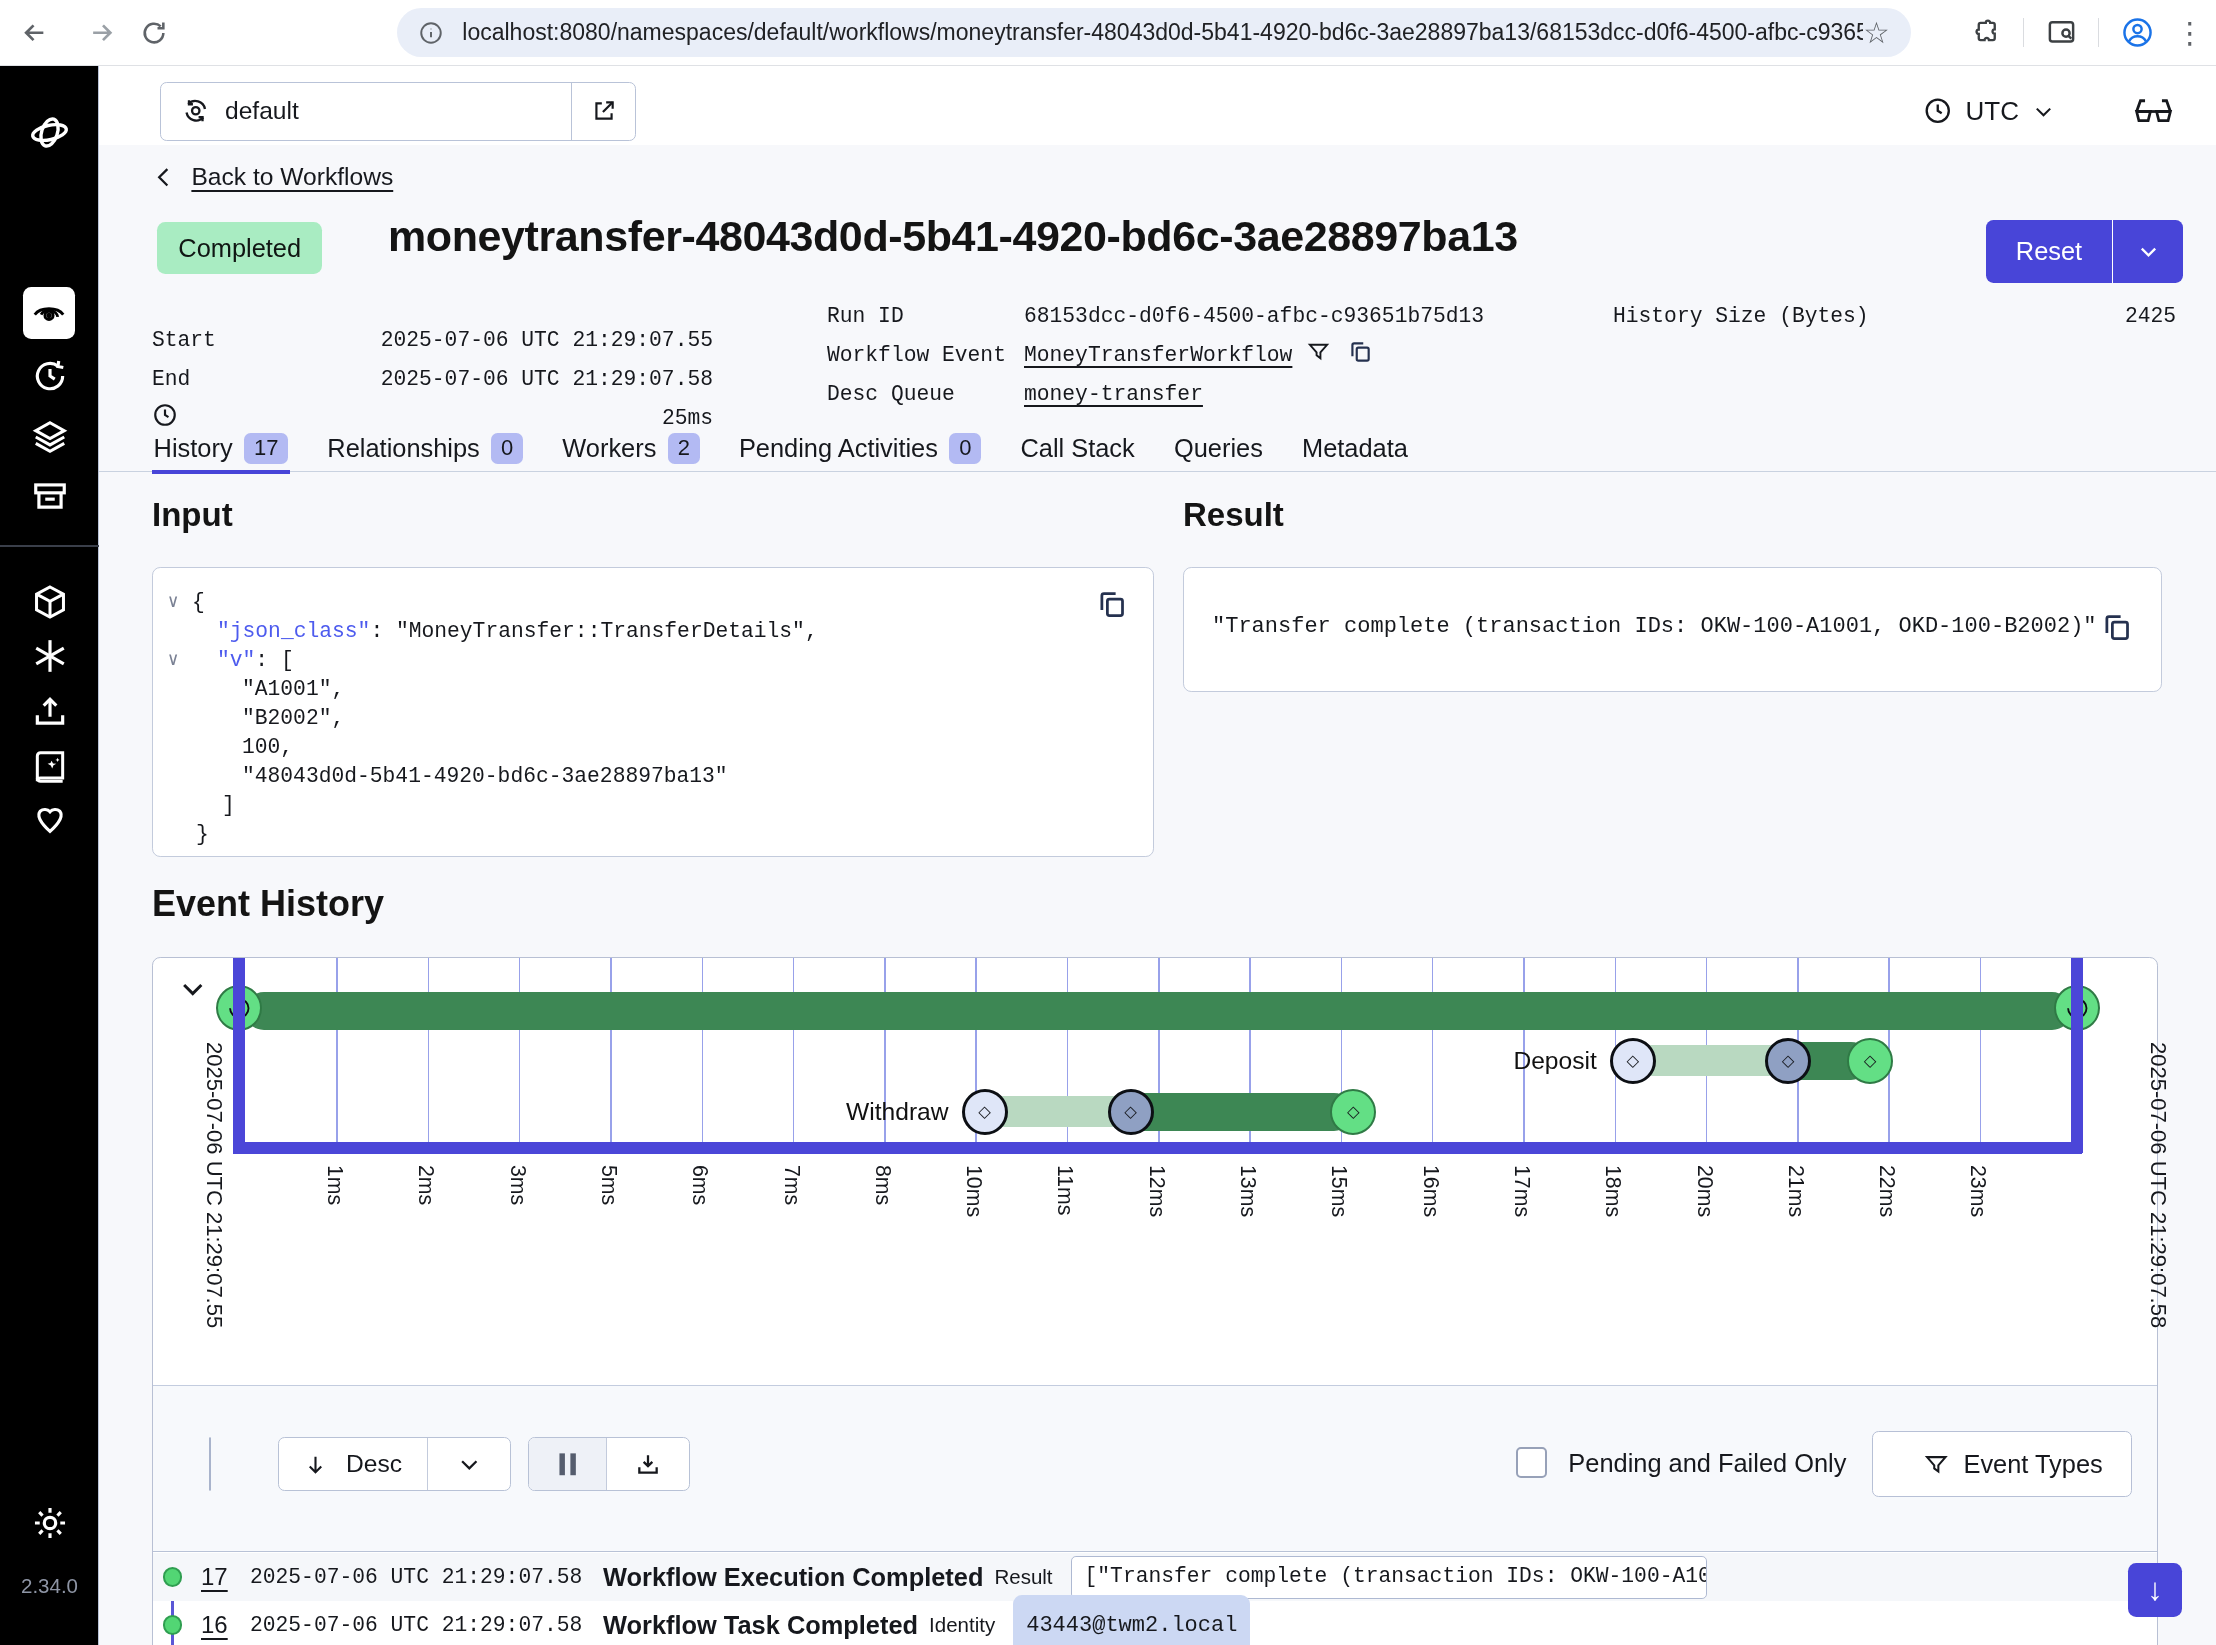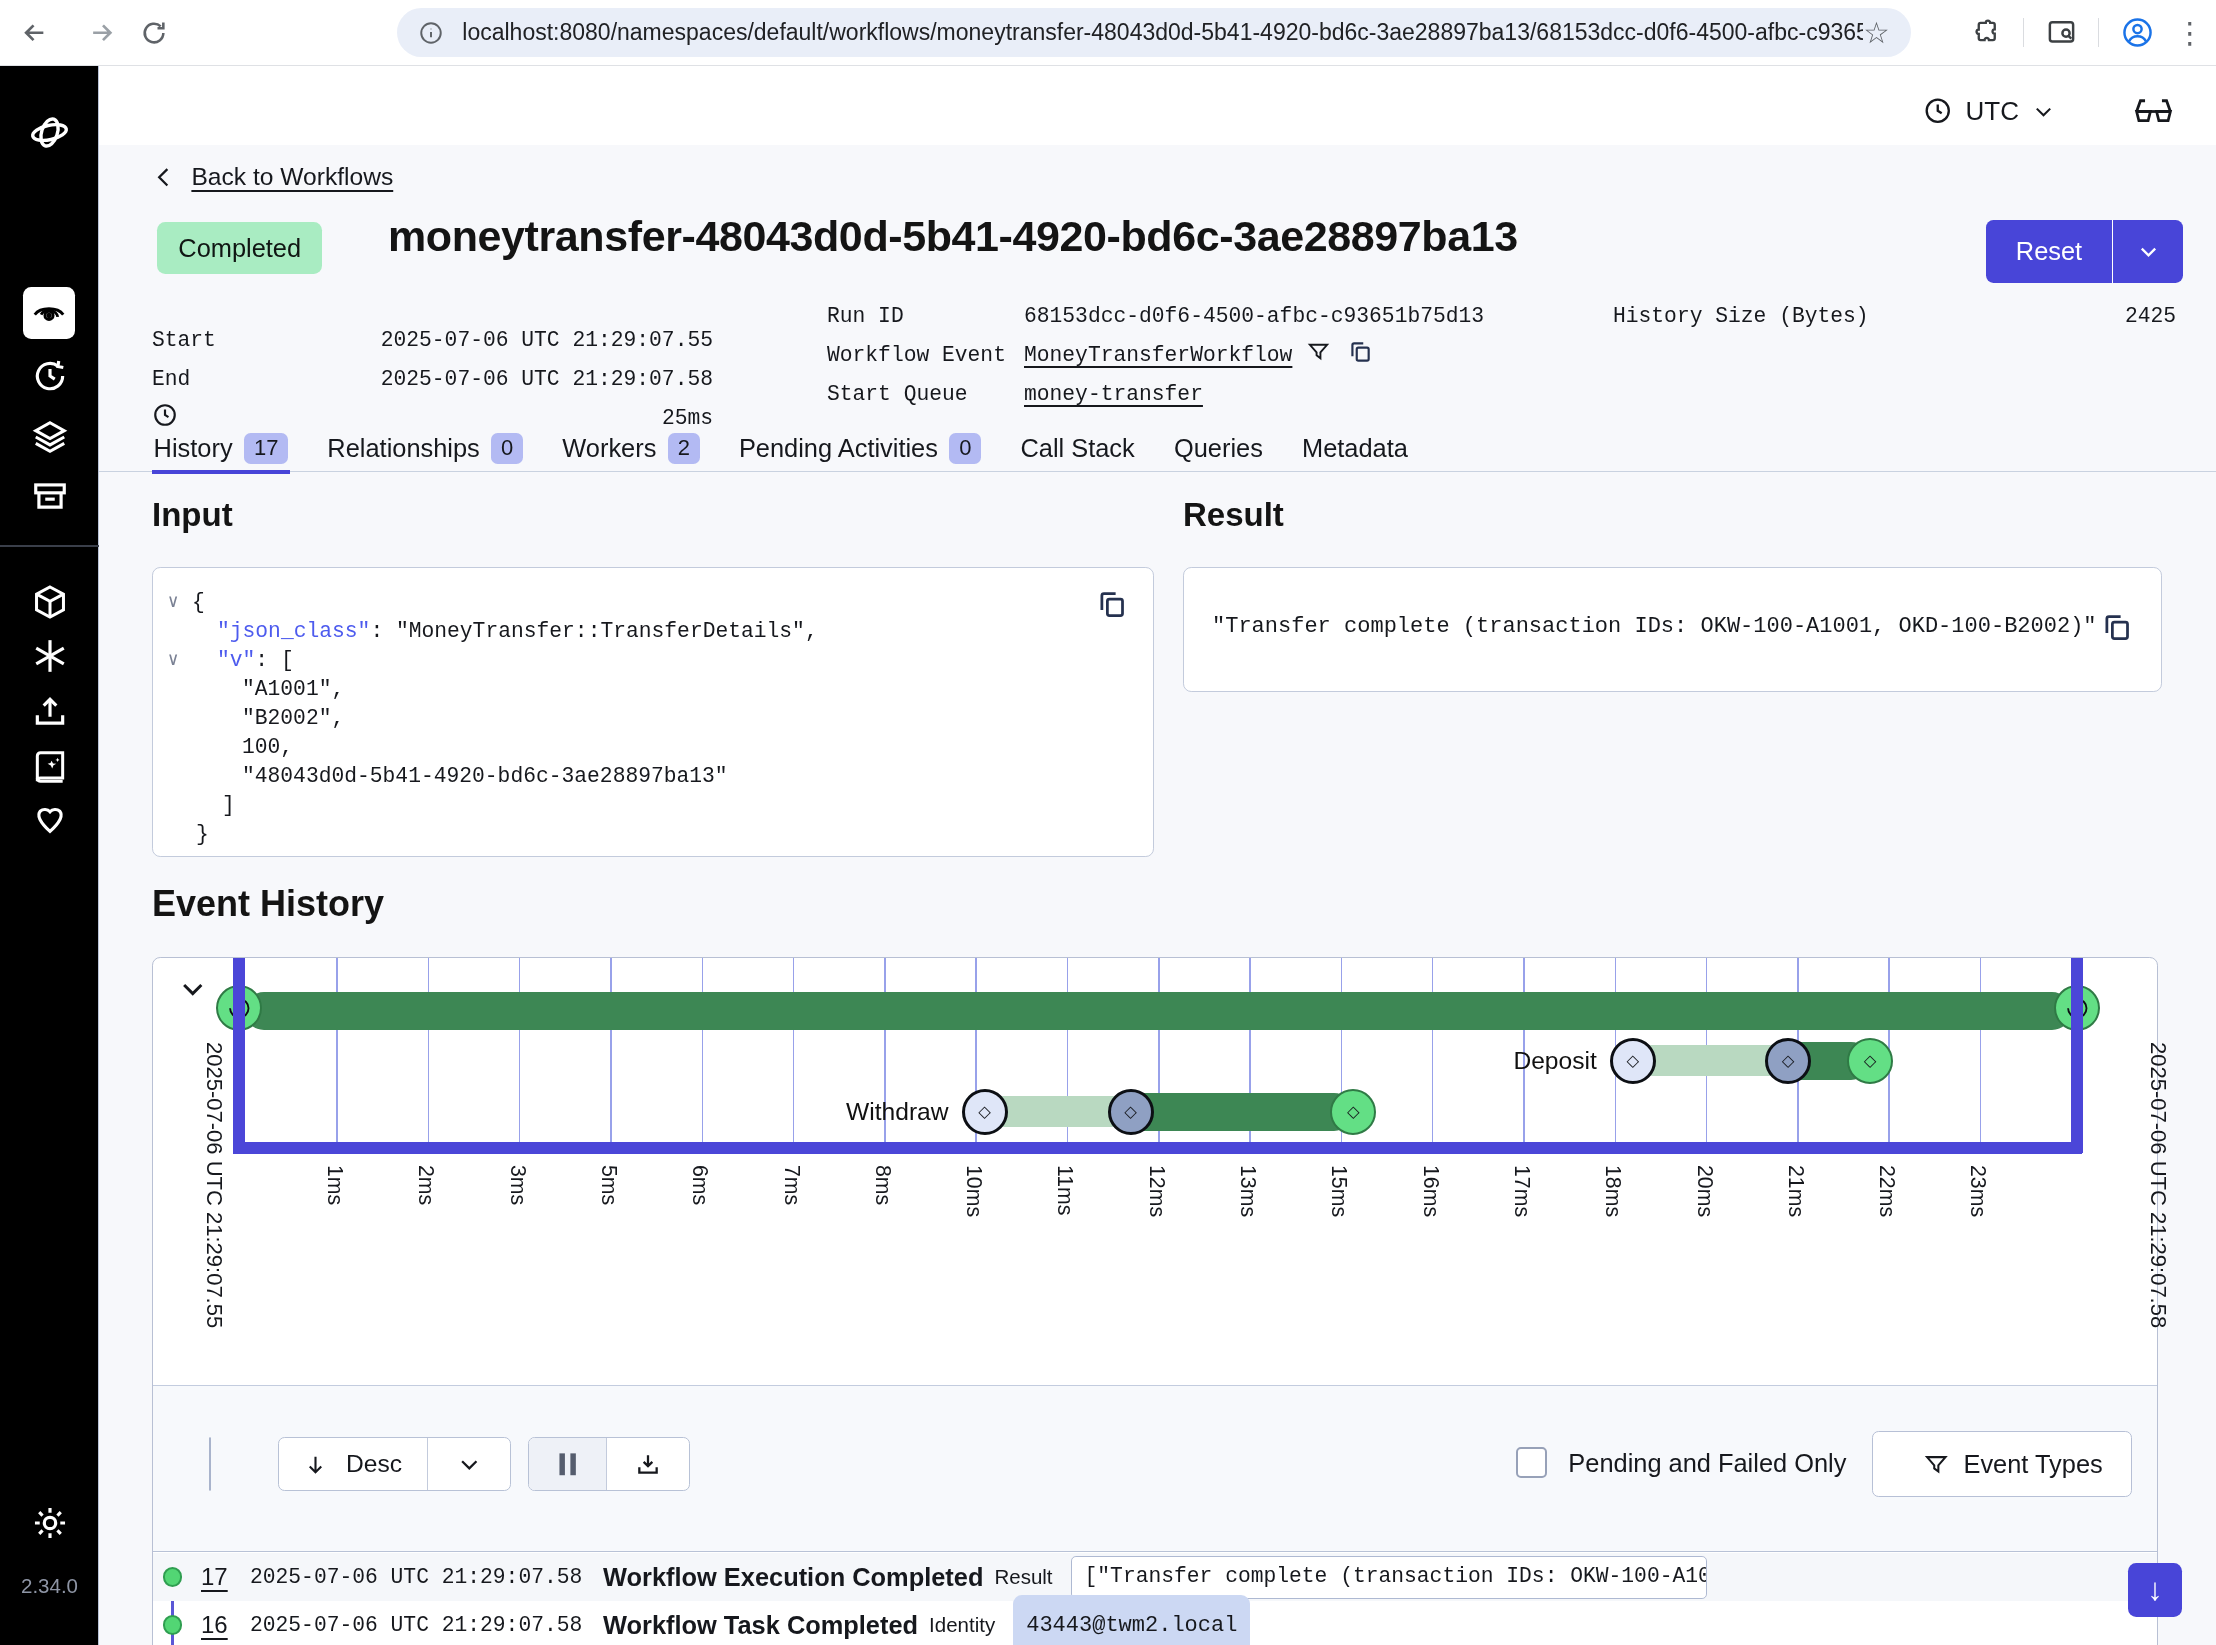--- a/index.html
+++ b/index.html
@@ -240,20 +240,39 @@
   <div class="sb-icon" style="top:1434px">
     <svg width="38" height="38" viewBox="0 0 24 24" fill="none" stroke="#fff" stroke-width="2">
         <circle cx="12" cy="12" r="3.6"></circle>
         <path d="M12 2.5v3M12 18.5v3M2.5 12h3M18.5 12h3M5.2 5.2l2.1 2.1M16.7 16.7l2.1 2.1M18.8 5.2l-2.1 2.1M7.3 16.7l-2.1 2.1"></path>
       </svg>
   </div>
   <div class="sb-version" style="top:1508px">2.34.0</div>
 </aside>
 
 <div class="topbar">
+  <div class="ns-box">
+    <div class="ns-main">
+      <svg width="29.5" height="29.5" viewBox="0 0 24 24" fill="none" stroke="#16181d" stroke-width="1.9">
+          <circle cx="12" cy="12" r="3"></circle>
+          <path d="M19.5 10.5a8 8 0 0 0-13.6-4"></path>
+          <path d="M6.5 3.5v3.2h3.2" fill="none"></path>
+          <path d="M4.5 13.5a8 8 0 0 0 13.6 4"></path>
+          <path d="M17.5 20.5v-3.2h-3.2" fill="none"></path>
+        </svg>
+      <span>default</span>
+    </div>
+    <div class="ns-ext">
+      <svg width="26" height="26" viewBox="0 0 24 24" fill="none" stroke="#16181d" stroke-width="2">
+          <path d="M10 5H5v14h14v-5"></path>
+          <path d="M14 4h6v6"></path>
+          <path d="M20 4l-9 9"></path>
+        </svg>
+    </div>
+  </div>
   <div class="tz">
     <svg width="29.5" height="29.5" viewBox="0 0 24 24" fill="none" stroke="#16181d" stroke-width="1.9">
         <circle cx="12" cy="12" r="9"></circle>
         <path d="M12 7v5l3.2 2"></path>
       </svg>
     <span>UTC</span>
     <svg width="23" height="23" viewBox="0 0 24 24" fill="none" stroke="#16181d" stroke-width="2.2">
         <path d="M5 9l7 7 7-7"></path>
       </svg>
   </div>
@@ -328,21 +347,21 @@
                   <path d="M3 5h18l-7 8v6l-4-3v-3L3 5z"></path>
                 </svg></div>
               <div><svg width="26" height="26" viewBox="0 0 24 24" fill="none" stroke="#25314f" stroke-width="2">
                   <rect x="9" y="8" width="11" height="12" rx="1.5"></rect>
                   <path d="M5 16V5.5A1.5 1.5 0 0 1 6.5 4H15"></path>
                 </svg></div>
             </div>
           </div>
         </div>
         <div class="drow">
-          <div class="dlabel">Start Queue</div>
+          <div class="dlabel">Desc Queue</div>
           <div style="display: flex; align-items: center;">
             <div class="dval dlink">money-transfer</div>
           </div>
         </div>
       </div>
     <div class="dcol" id="dcol3">
         <div class="drow">
           <div class="dlabel">History Size (Bytes)</div>
           <div style="display: flex; align-items: center;">
             <div class="dval">2425</div>

